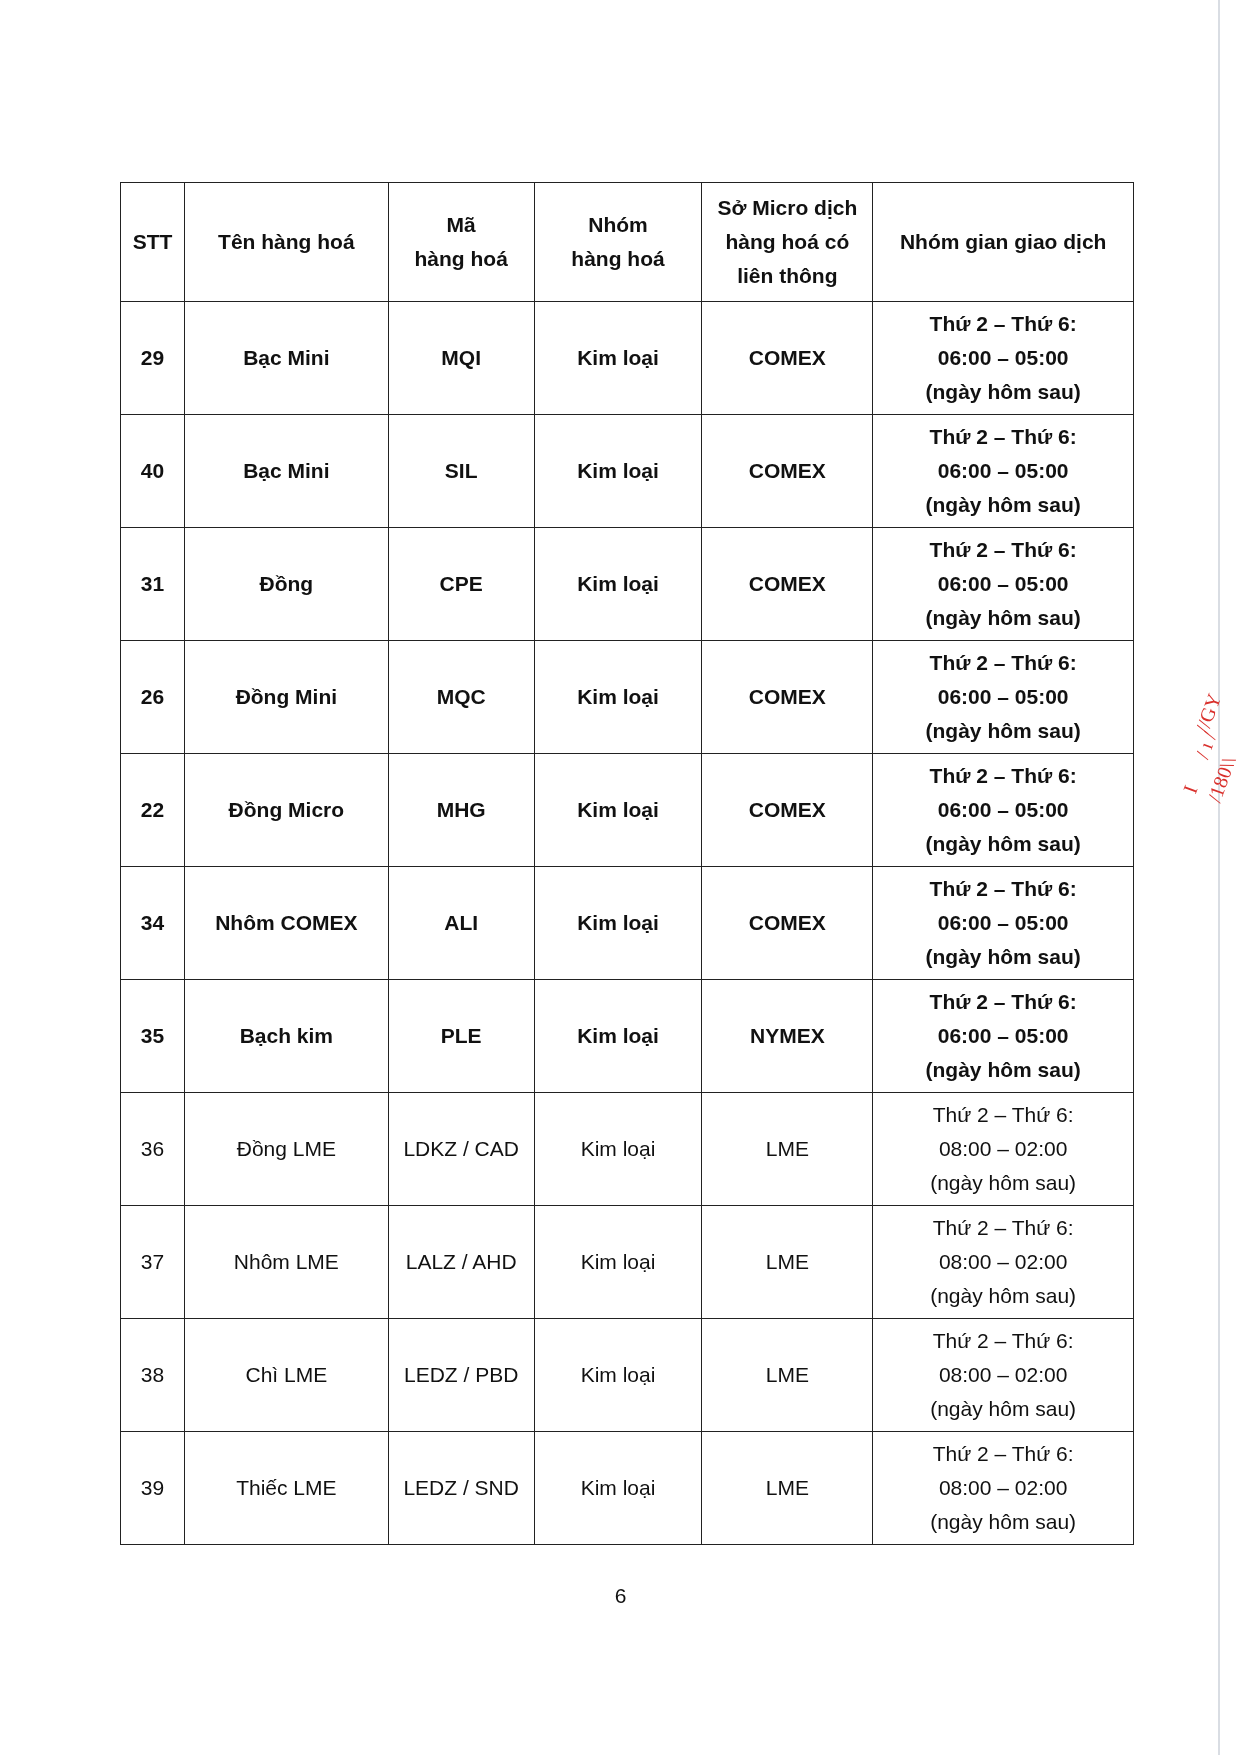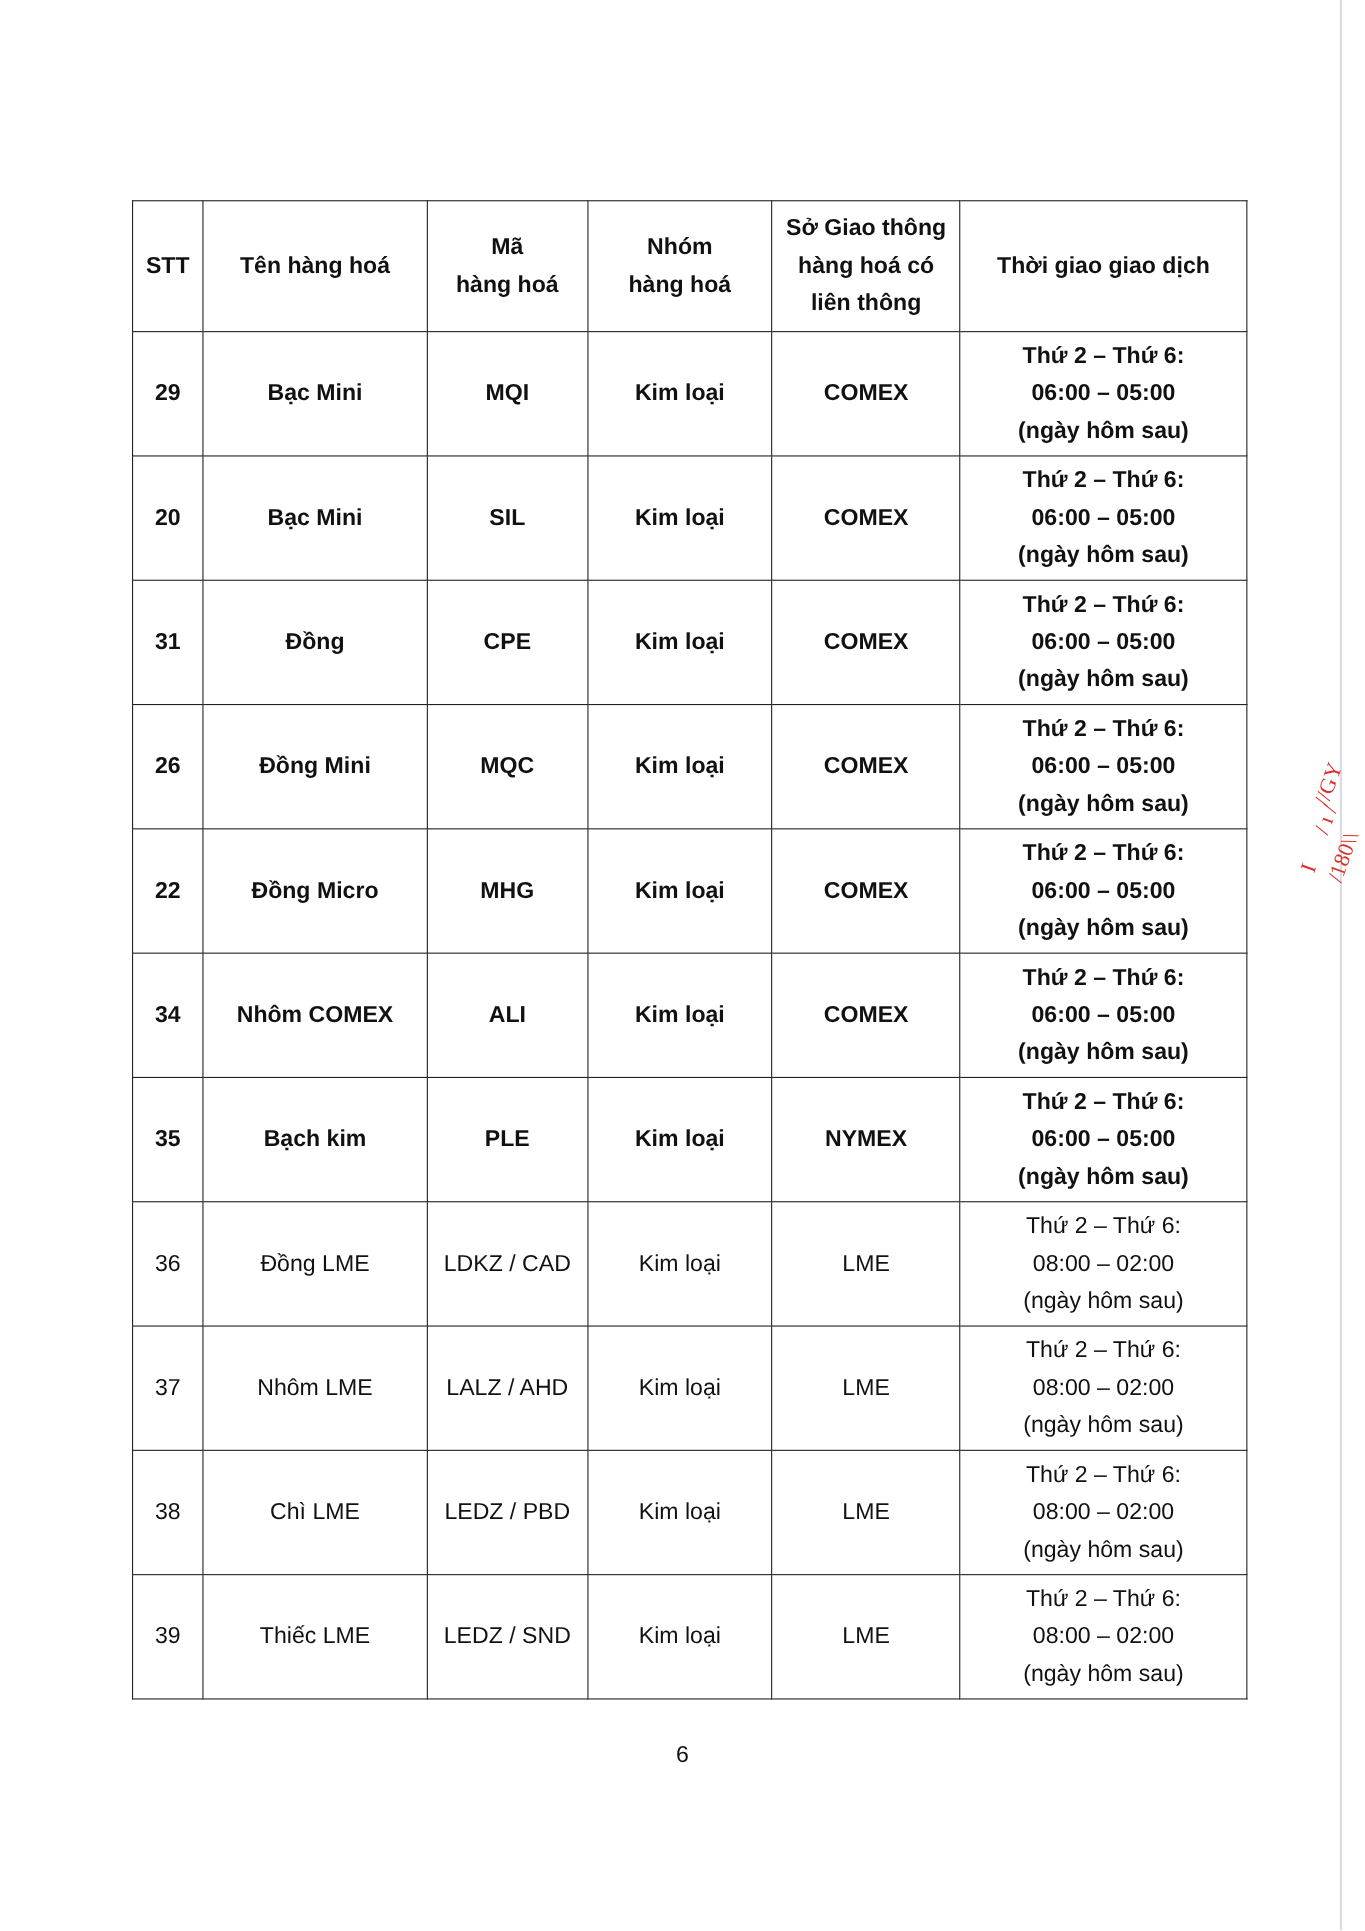--- a/index.html
+++ b/index.html
@@ -67,42 +67,42 @@
       <th>Tên hàng hoá</th>
       <th>
         <span class="time-line">Mã</span>
         <span class="time-line">hàng hoá</span>
       </th>
       <th>
         <span class="time-line">Nhóm</span>
         <span class="time-line">hàng hoá</span>
       </th>
       <th>
-        <span class="time-line">Sở Giao thông</span>
+        <span class="time-line">Sở Micro dịch</span>
         <span class="time-line">hàng hoá có</span>
         <span class="time-line">liên thông</span>
       </th>
-      <th>Thời giao giao dịch</th>
+      <th>Nhóm gian giao dịch</th>
     </tr>
   </thead>
   <tbody id="table-body">
       <tr class="bold">
         <td>29</td>
         <td class="name">Bạc Mini</td>
         <td>MQI</td>
         <td>Kim loại</td>
         <td>COMEX</td>
         <td>
           <span class="time-line">Thứ 2 – Thứ 6:</span>
           <span class="time-line">06:00 – 05:00</span>
           <span class="time-line">(ngày hôm sau)</span>
         </td>
       </tr>
       <tr class="bold">
-        <td>20</td>
+        <td>40</td>
         <td class="name">Bạc Mini</td>
         <td>SIL</td>
         <td>Kim loại</td>
         <td>COMEX</td>
         <td>
           <span class="time-line">Thứ 2 – Thứ 6:</span>
           <span class="time-line">06:00 – 05:00</span>
           <span class="time-line">(ngày hôm sau)</span>
         </td>
       </tr>

